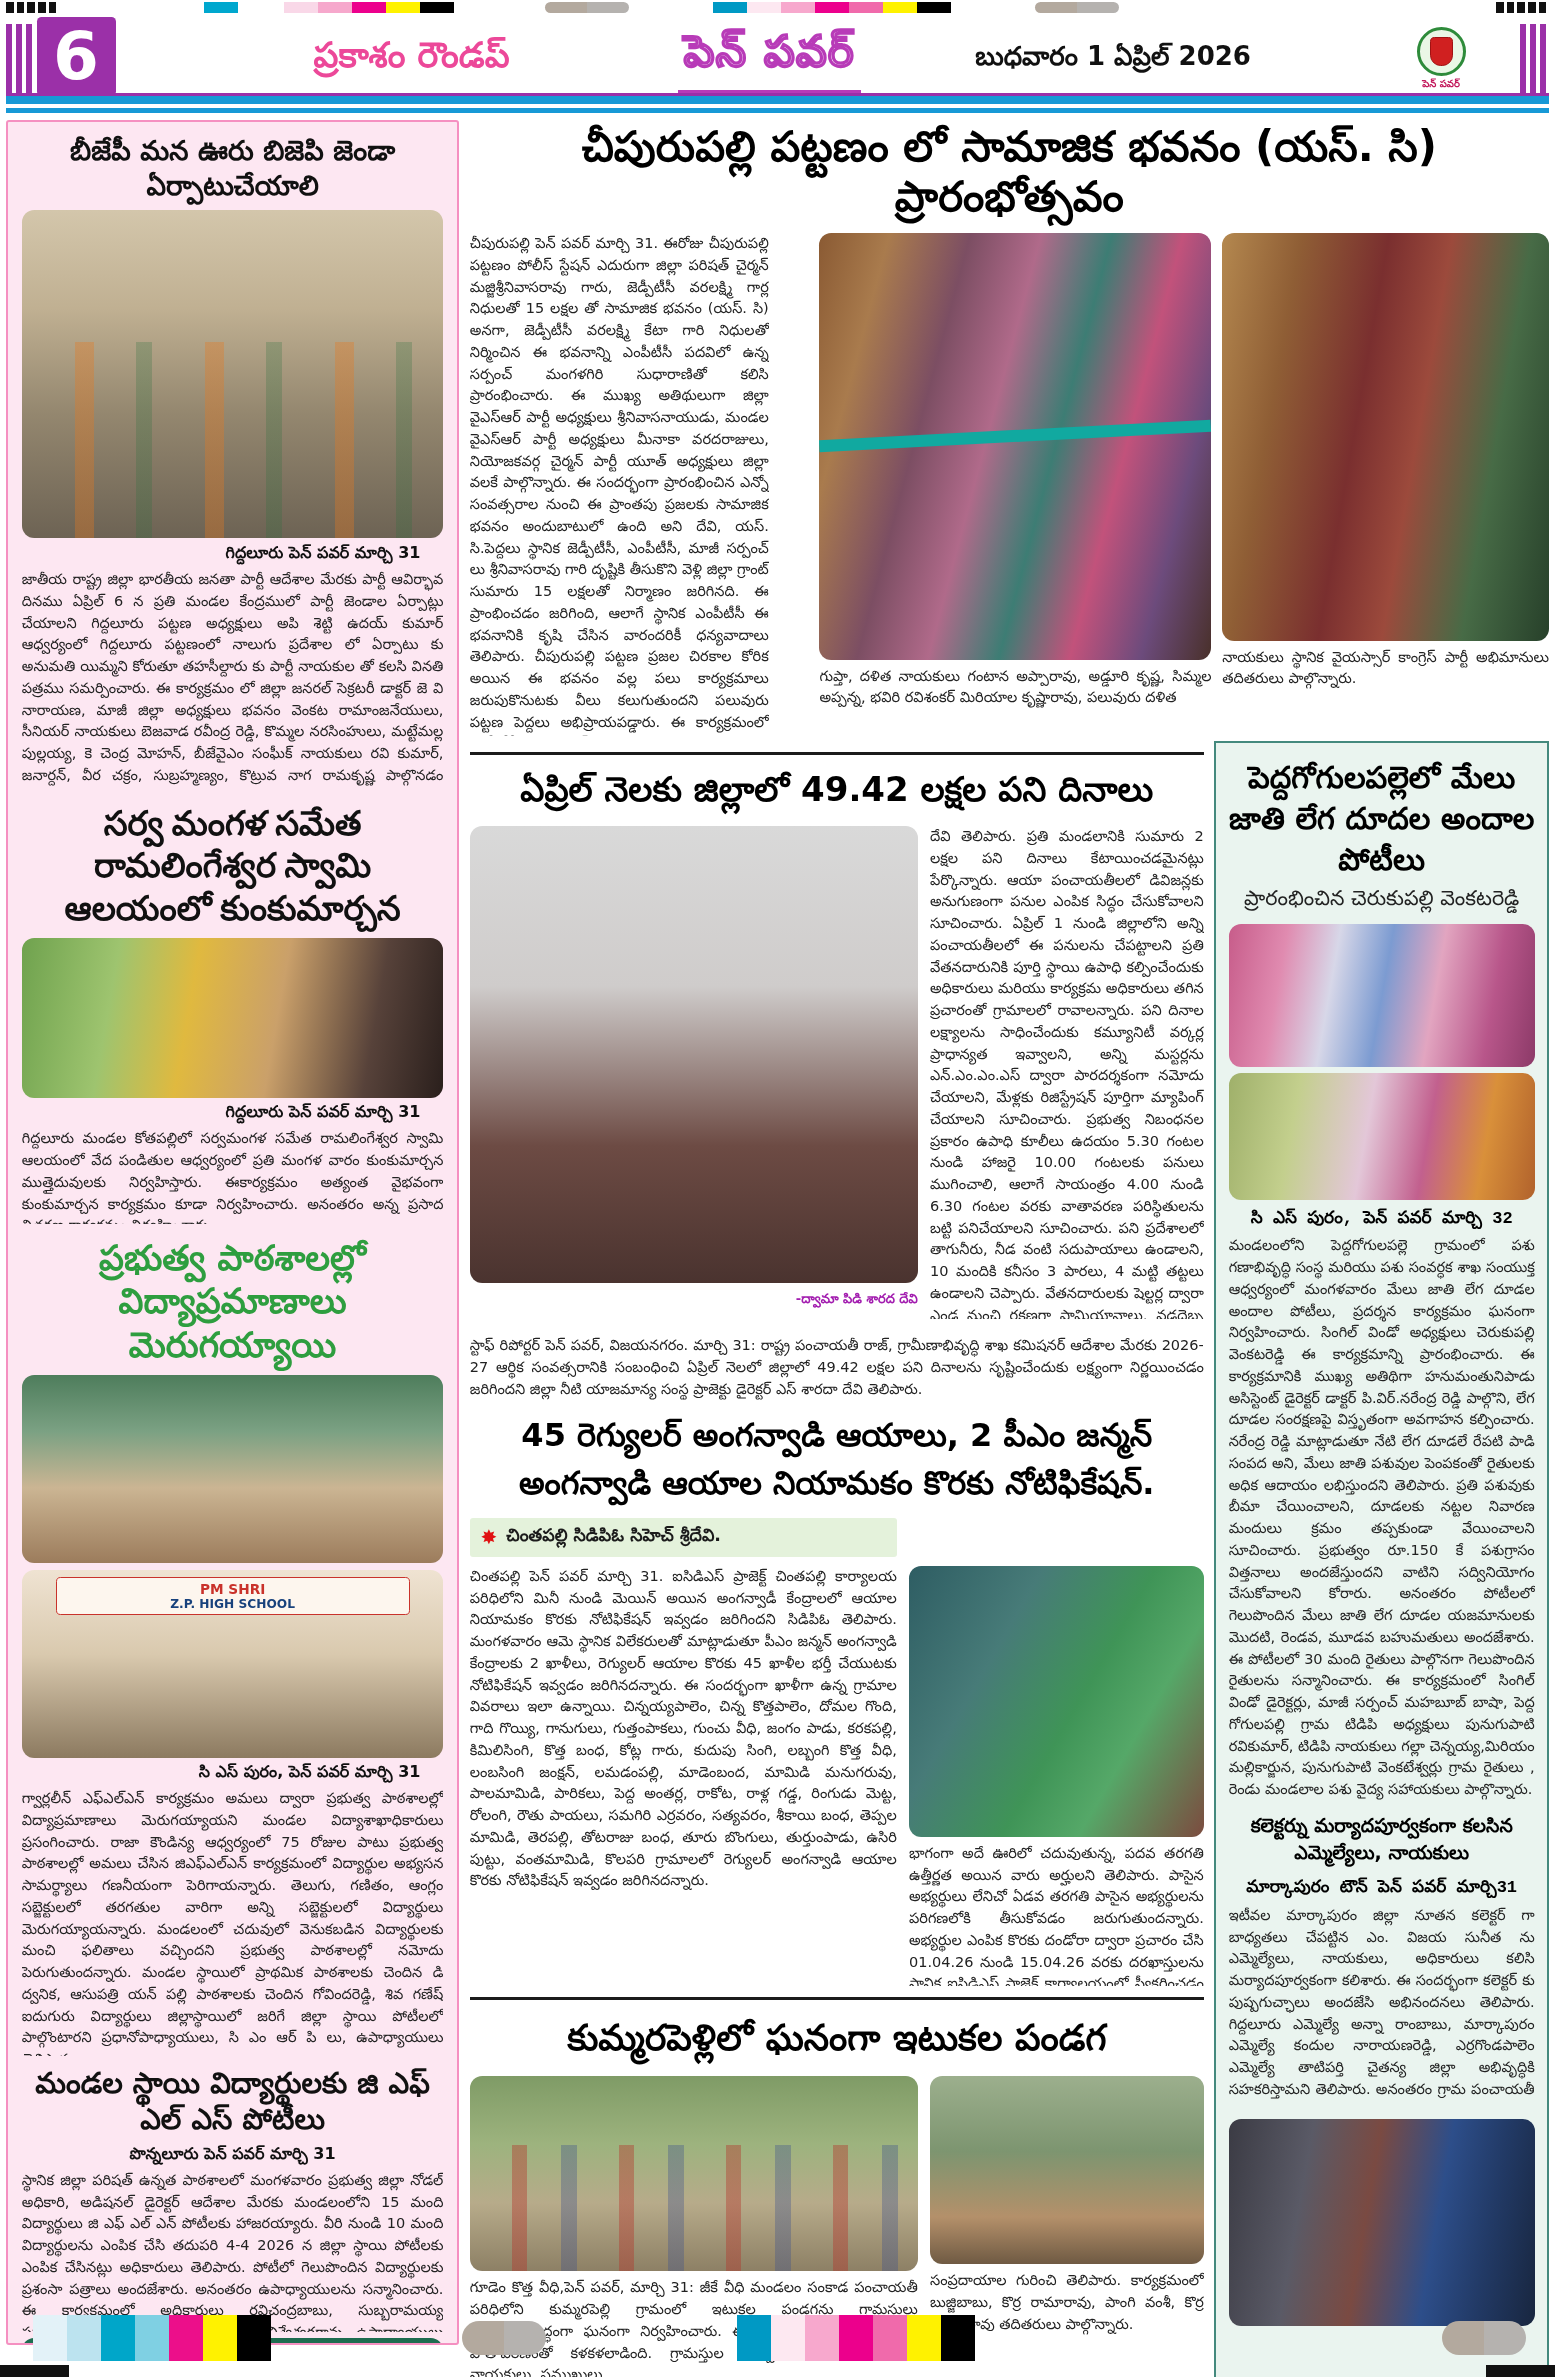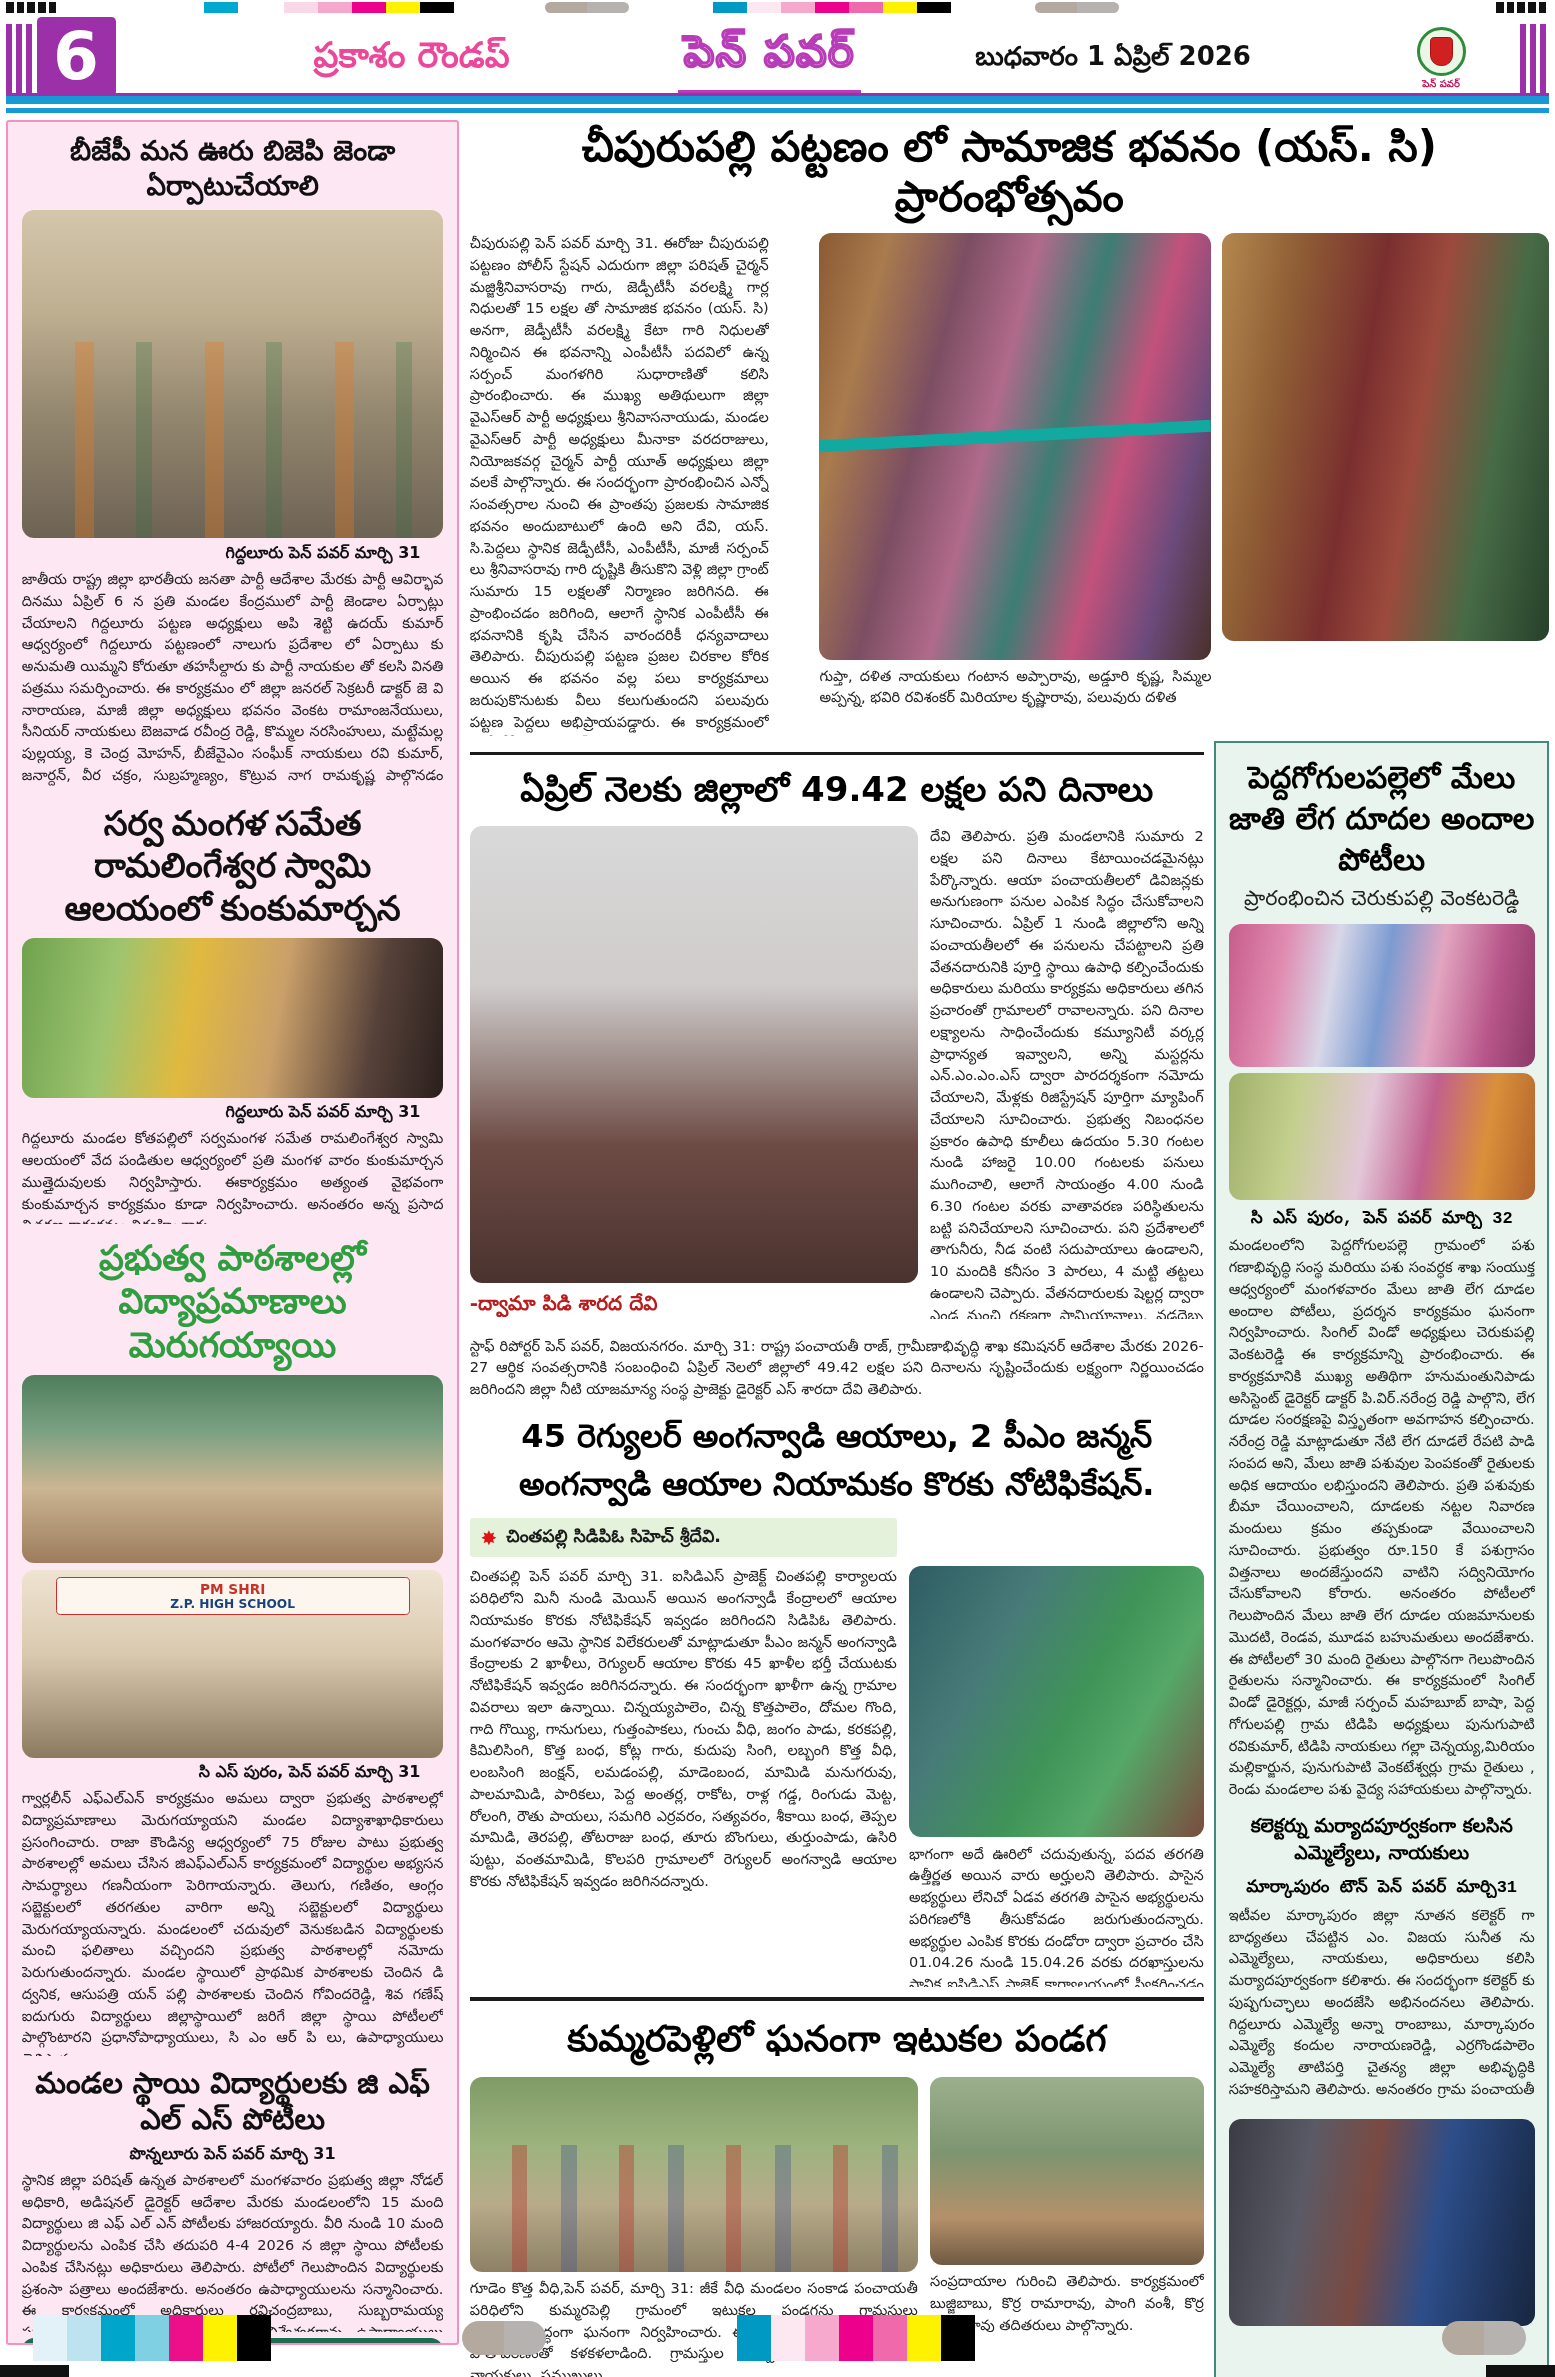--- a/index.html
+++ b/index.html
@@ -71,21 +71,21 @@
   .ph-cdpo { height:271px; background:linear-gradient(120deg,#2e5d63 0%,#477b78 30%,#3f9457 55%,#55a868 72%,#7c4b3f 100%); }
   .ph-bricks1 { height:195px; background:linear-gradient(180deg,#7f9b66 0%,#9db37e 35%,#b7ab8a 65%,#8d8065 100%); }
   .ph-bricks1::after { content:""; position:absolute; inset:0; top:35%;
     background:repeating-linear-gradient(90deg,transparent 0 42px,rgba(180,50,40,.4) 42px 57px,transparent 57px 91px,rgba(60,80,140,.35) 91px 107px); }
   .ph-bricks2 { height:188px; background:linear-gradient(180deg,#9caf8d 0%,#7d9570 40%,#b4906a 75%,#6f5a43 100%); }
   .ph-calf1 { height:143px; background:linear-gradient(100deg,#c75c8a 0%,#e08bb0 18%,#d7d7e8 34%,#7c9bd1 50%,#e2a5c0 66%,#b8568a 84%,#8c3a68 100%); }
   .ph-calf2 { height:127px; background:linear-gradient(100deg,#9fb06a 0%,#c3cf8d 22%,#e3c7d8 45%,#c2608e 64%,#d9903a 82%,#b1622c 100%); }
   .ph-collector { height:207px; background:linear-gradient(100deg,#3b3b44 0%,#5a5a66 25%,#7a4a42 45%,#2d4e8a 66%,#223a66 82%,#18263f 100%); }
 
   .caption { font-size:14.5px; line-height:1.45; color:#222; text-align:justify; padding-top:6.1px; }
-  .caption-red { color:#b91c1c; font-weight:bold; font-size:20px; padding-top:7.6px; }
+  .caption-red { color:#a21caf; font-weight:bold; font-size:13px; padding-top:7.6px;text-align:right; }
   .blackrule { height:3.8px; background:#1b1b1b; margin:10.7px 0 4.6px; }
 
   .hl-main { font-size:42px; font-weight:bold; text-align:center; line-height:1.2; padding:1.5px 0 10.7px; }
   .main-row { display:flex; gap:10.7px; }
   .main-text { width:299px; }
   .stack { display:flex; flex-direction:column; }
   .w-ribbon { width:432px;padding-left:40px; }
   .w-garl { flex:1; }
 
   .lower { display:flex; gap:10.7px; margin-top:4.6px; flex:1; }
@@ -220,20 +220,21 @@
       <div>
         <div class="hl-main">చీపురుపల్లి పట్టణం లో సామాజిక భవనం (యస్. సి) ప్రారంభోత్సవం</div>
         <div class="main-row">
           <div class="main-text body-text" style="max-height:503px">చీపురుపల్లి పెన్ పవర్ మార్చి 31. ఈరోజు చీపురుపల్లి పట్టణం పోలీస్ స్టేషన్ ఎదురుగా జిల్లా పరిషత్ చైర్మన్ మజ్జిశ్రీనివాసరావు గారు, జెడ్పీటీసీ వరలక్ష్మి గార్ల నిధులతో 15 లక్షల తో సామాజిక భవనం (యస్. సి) అనగా, జెడ్పీటీసీ వరలక్ష్మి కేటా గారి నిధులతో నిర్మించిన ఈ భవనాన్ని ఎంపీటీసీ పదవిలో ఉన్న సర్పంచ్ మంగళగిరి సుధారాణితో కలిసి ప్రారంభించారు. ఈ ముఖ్య అతిథులుగా జిల్లా వైఎస్ఆర్ పార్టీ అధ్యక్షులు శ్రీనివాసనాయుడు, మండల వైఎస్ఆర్ పార్టీ అధ్యక్షులు మీనాకా వరదరాజులు, నియోజకవర్గ చైర్మన్ పార్టీ యూత్ అధ్యక్షులు జిల్లా వలకే పాల్గొన్నారు. ఈ సందర్భంగా ప్రారంభించిన ఎన్నో సంవత్సరాల నుంచి ఈ ప్రాంతపు ప్రజలకు సామాజిక భవనం అందుబాటులో ఉంది అని దేవి, యస్. సి.పెద్దలు స్థానిక జెడ్పీటీసీ, ఎంపీటీసీ, మాజీ సర్పంచ్ లు శ్రీనివాసరావు గారి దృష్టికి తీసుకొని వెళ్లి జిల్లా గ్రాంట్ సుమారు 15 లక్షలతో నిర్మాణం జరిగినది. ఈ ప్రాంభించడం జరిగింది, ఆలాగే స్థానిక ఎంపీటీసీ ఈ భవనానికి కృషి చేసిన వారందరికీ ధన్యవాదాలు తెలిపారు. చీపురుపల్లి పట్టణ ప్రజల చిరకాల కోరిక అయిన ఈ భవనం వల్ల పలు కార్యక్రమాలు జరుపుకొనుటకు వీలు కలుగుతుందని పలువురు పట్టణ పెద్దలు అభిప్రాయపడ్డారు. ఈ కార్యక్రమంలో ఎంపీటీసీలు, సర్పంచ్ లు, వార్డు సభ్యులు, యువజన సంఘాల నాయకులు, కొత్తూరు జనార్దన్, వాసు పైడయ్య, మిరియం కనకరత్నం, బొగ్గు కిరణ్, పాండ్రంకిలు, గుడిసి నాని, గుడిసి సన్యాసి, ప్రభాత రమేష్, చంద్రశేఖర్ తదితరులు పాల్గొన్నారు.</div>
           <div class="stack w-ribbon">
             <div class="ph ph-ribbon"></div>
             <div class="caption">గుప్తా, దళిత నాయకులు గంటాన అప్పారావు, అడ్డూరి కృష్ణ, సిమ్మల అప్పన్న, భవిరి రవిశంకర్ మిరియాల కృష్ణారావు, పలువురు దళిత</div>
           </div>
           <div class="stack w-garl">
             <div class="ph ph-garland"></div>
+            <div class="caption">నాయకులు స్థానిక వైయస్సార్ కాంగ్రెస్ పార్టీ అభిమానులు తదితరులు పాల్గొన్నారు.</div>
           </div>
         </div>
       </div>
 
       <div class="lower">
 
         <div class="col-mid">
           <div class="blackrule"></div>
 
           <div>

